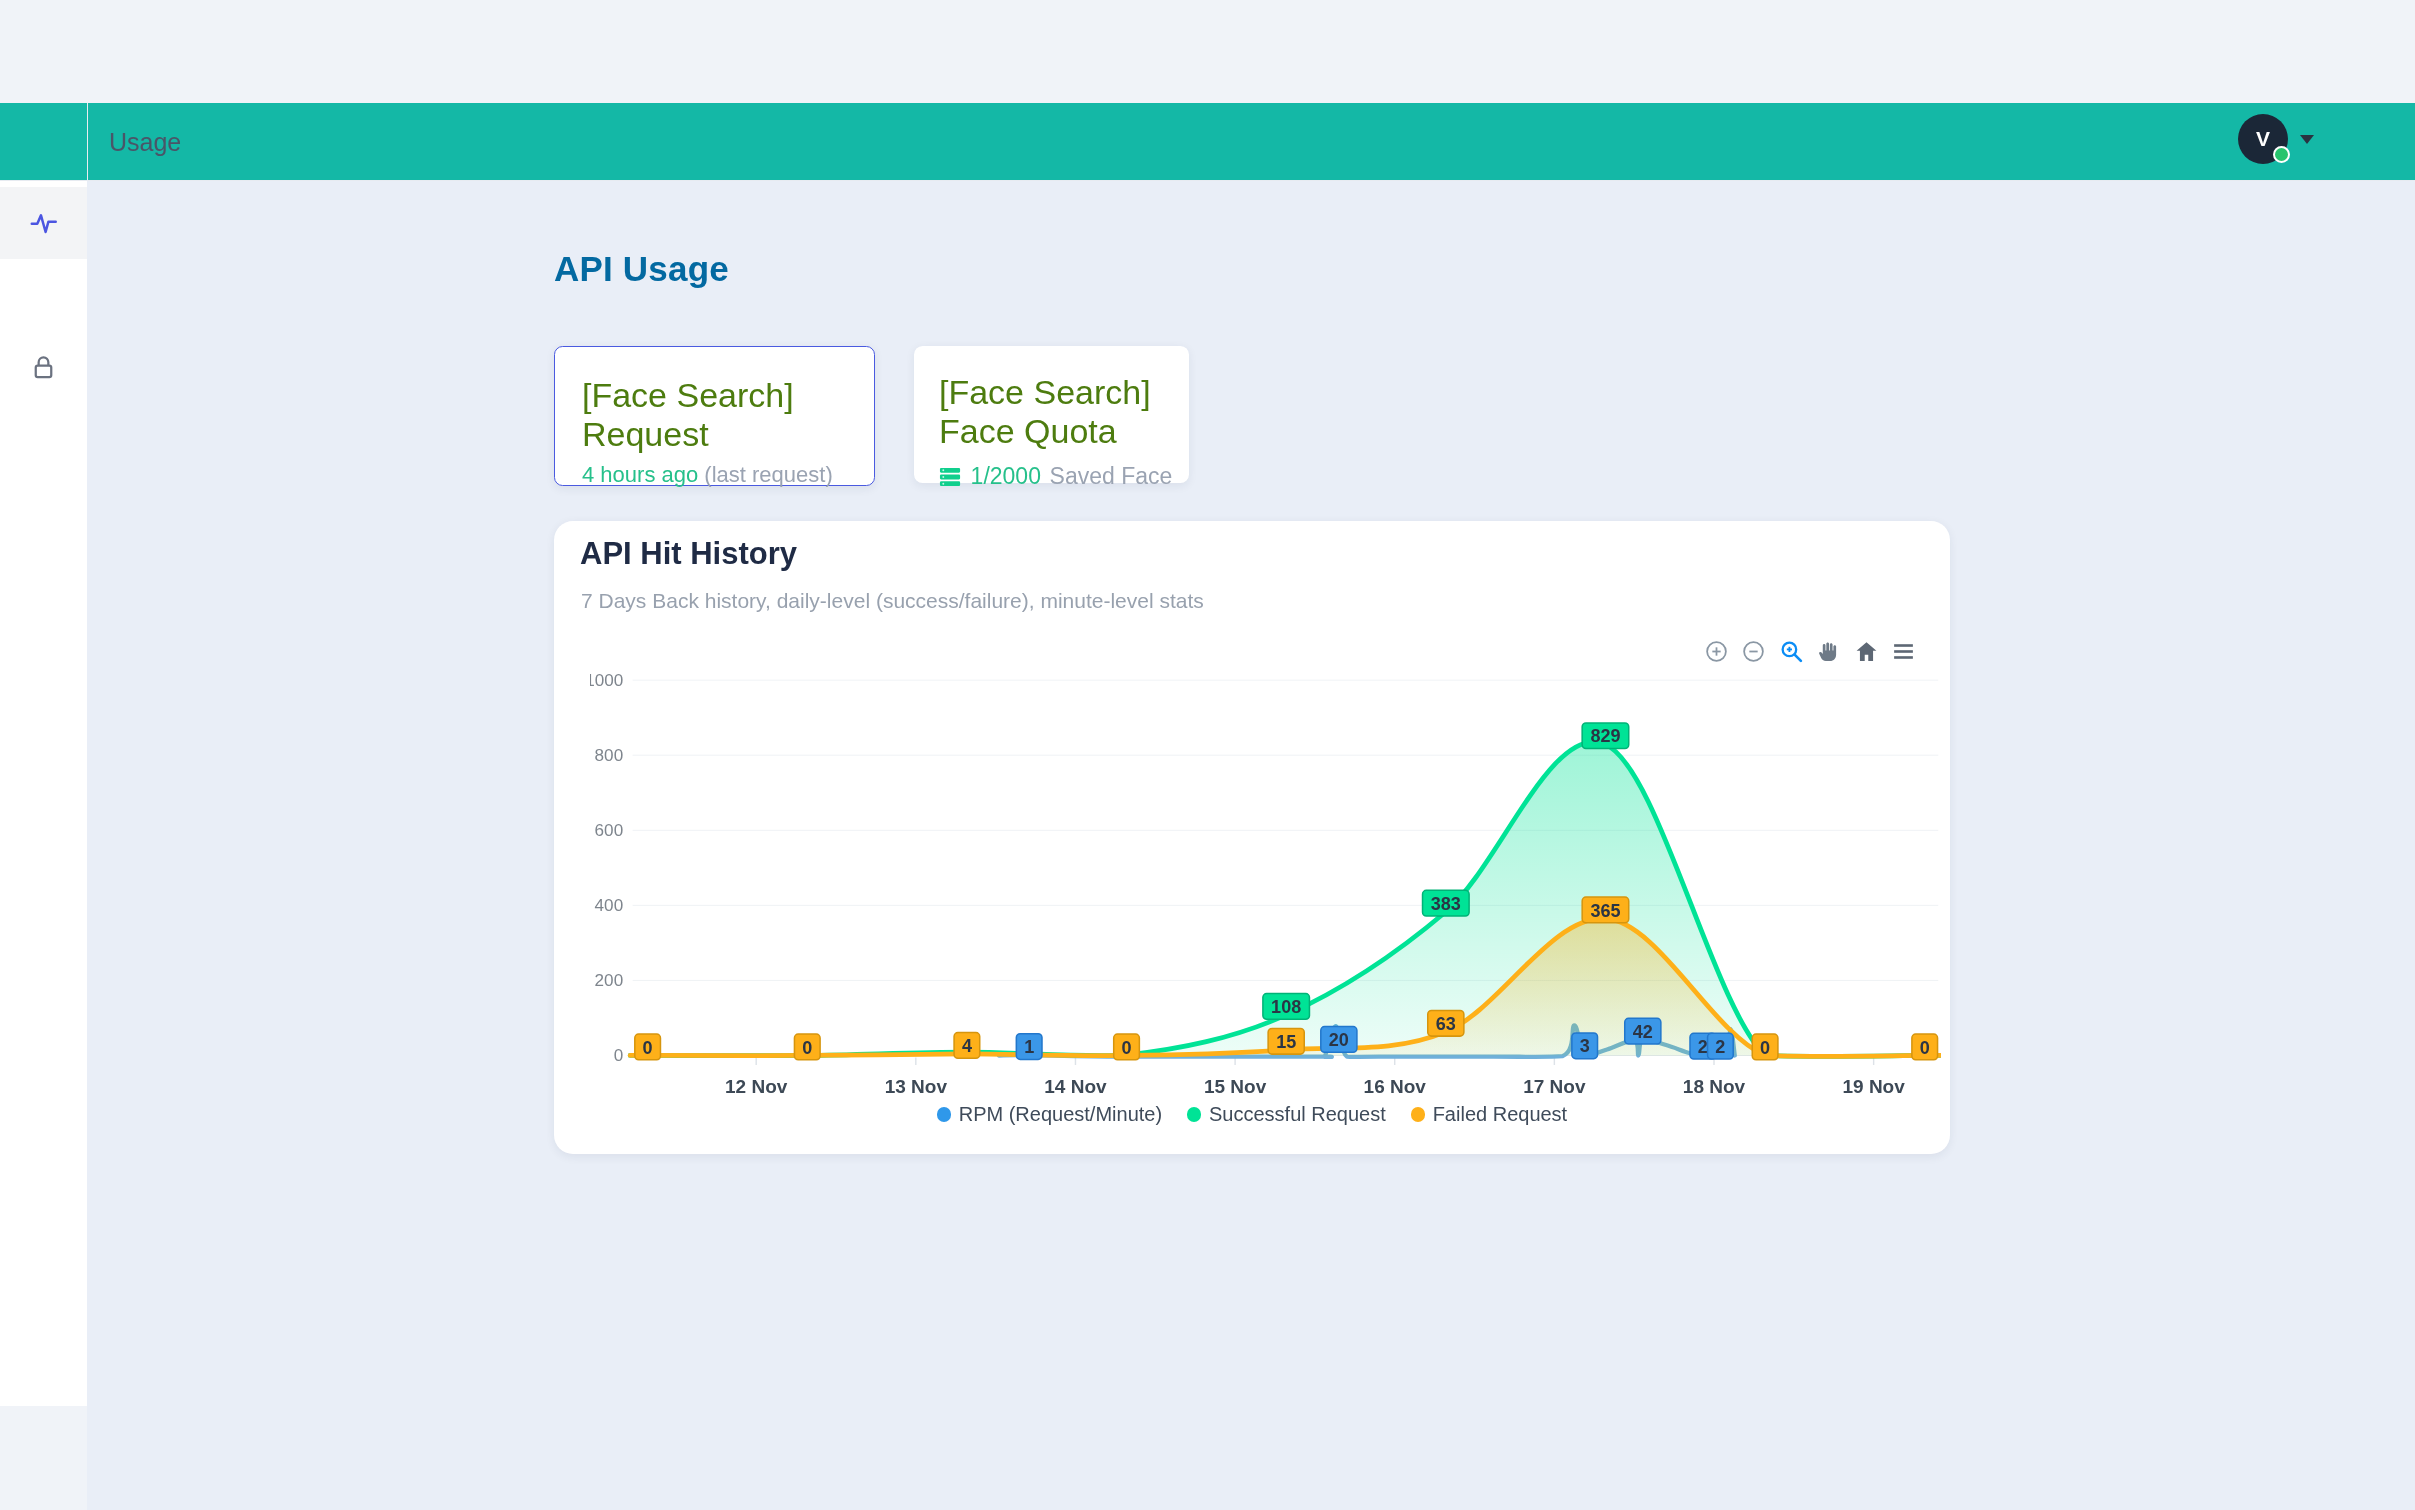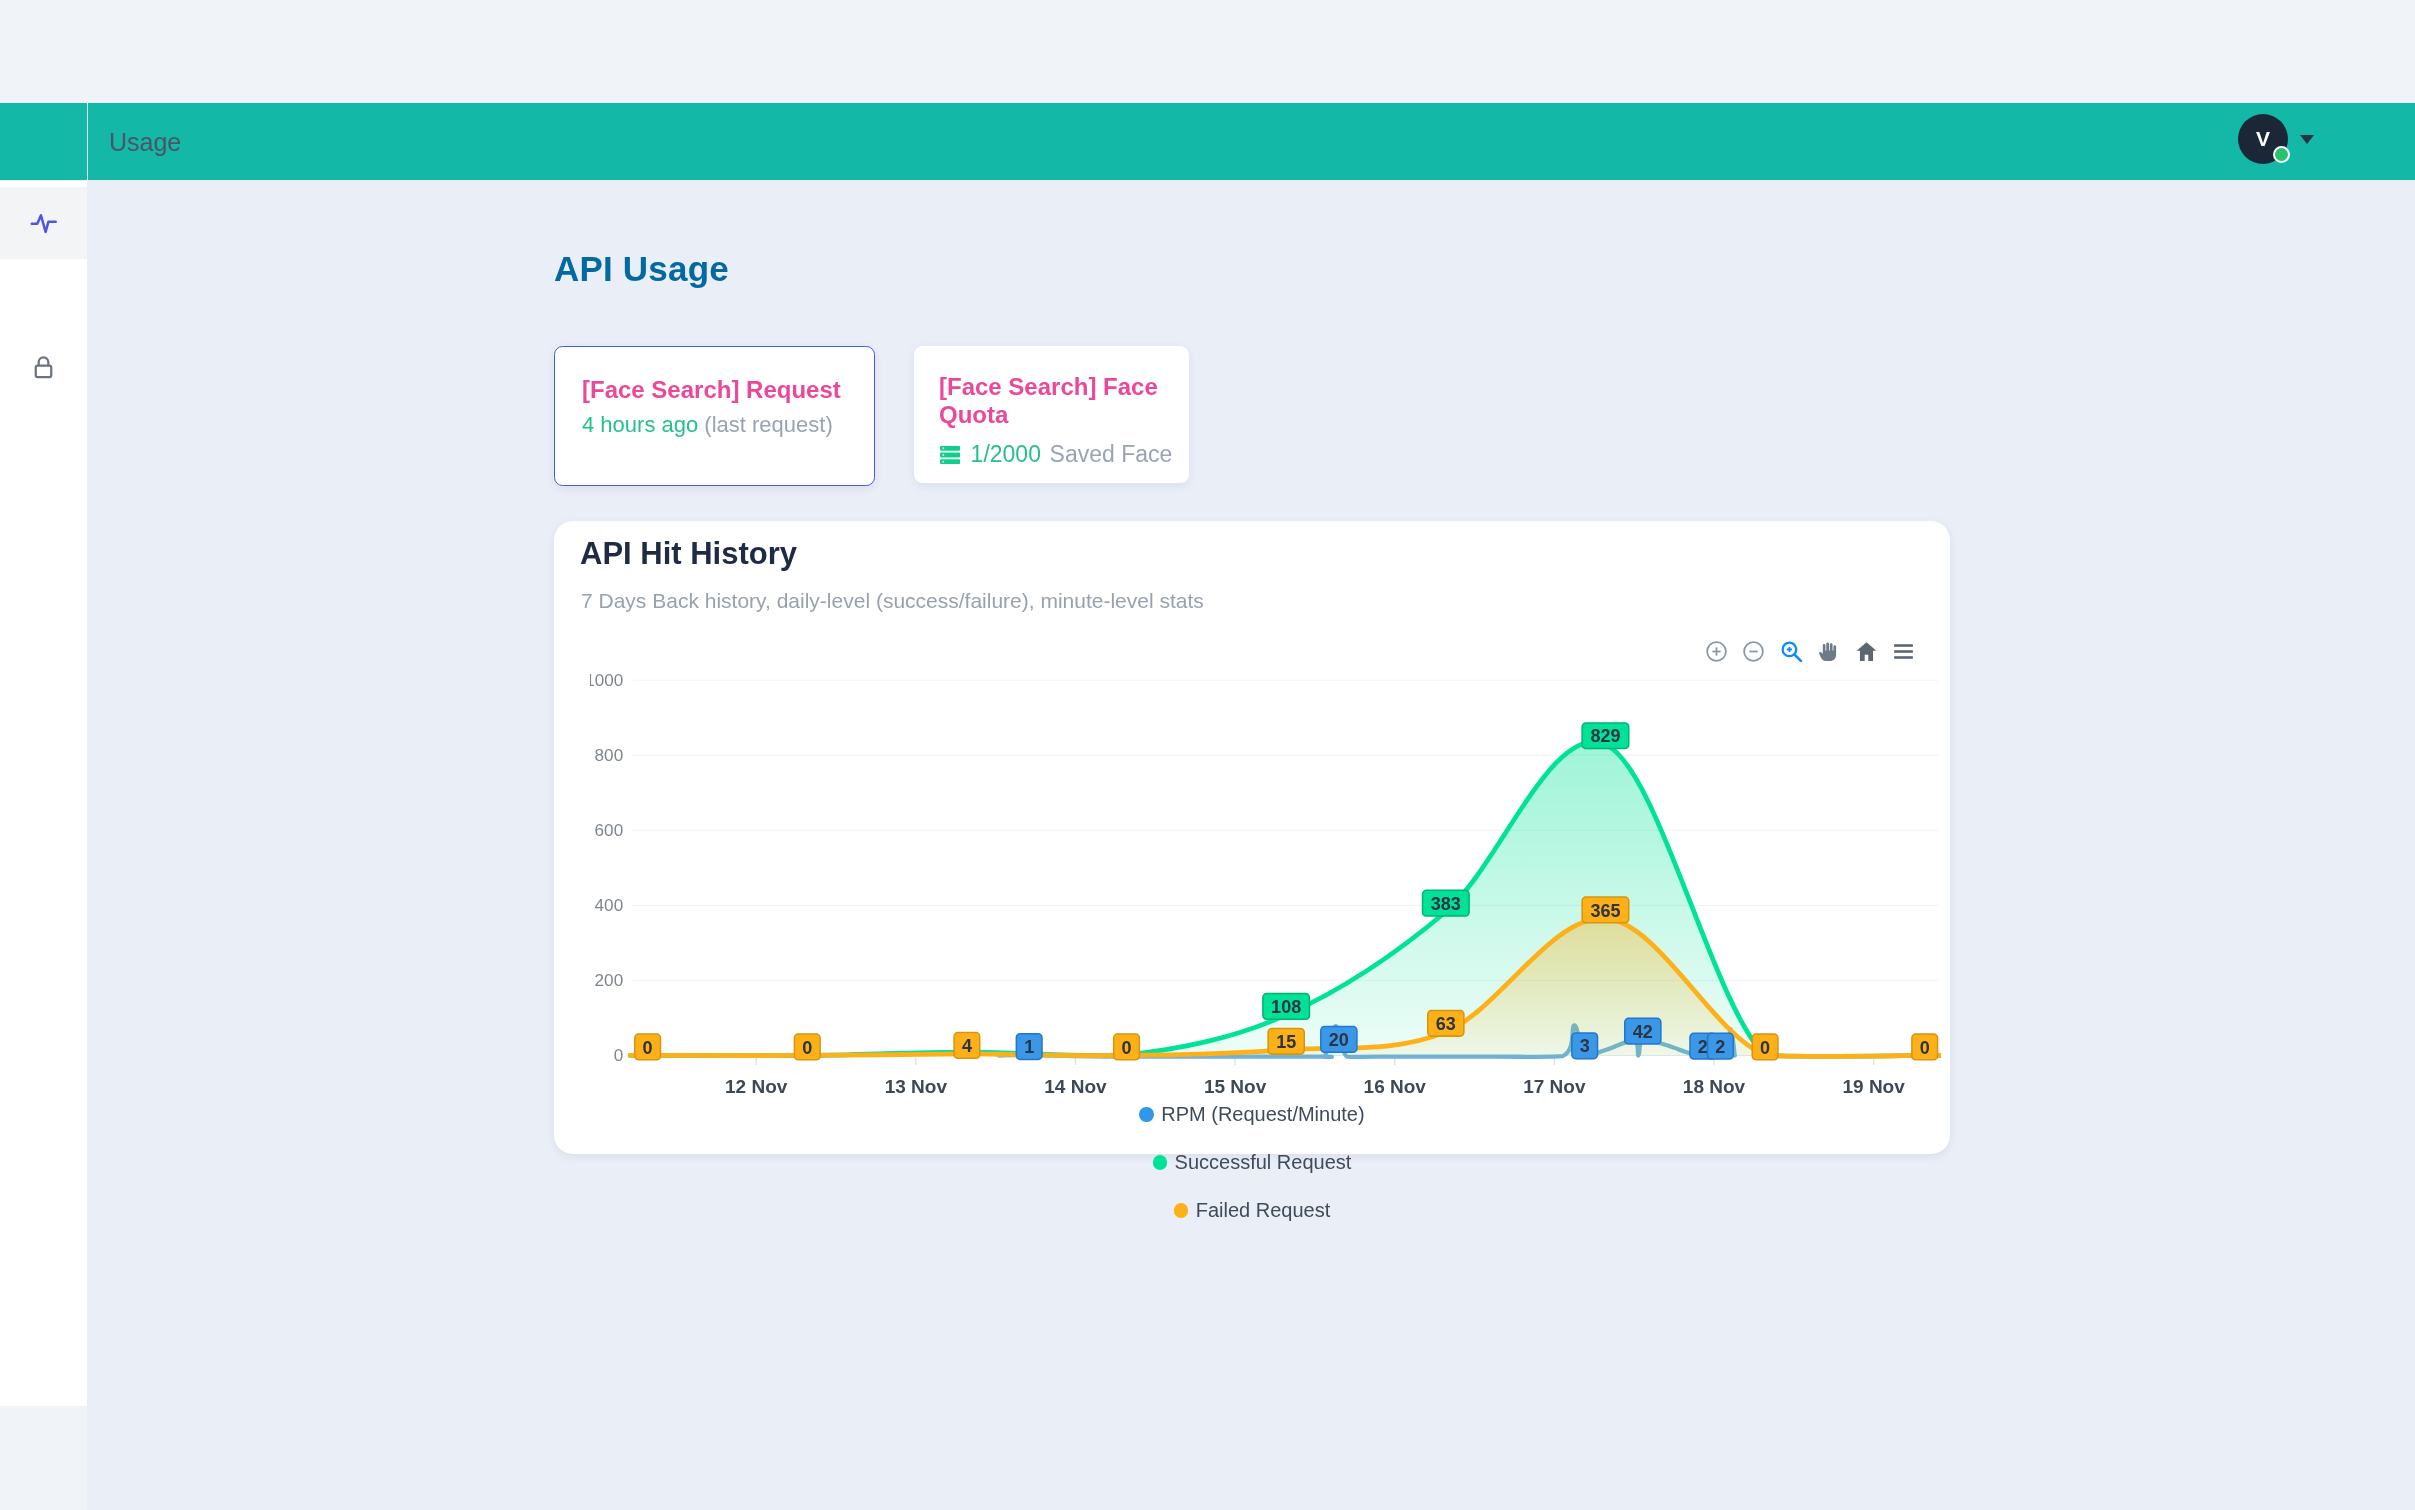--- a/index.html
+++ b/index.html
@@ -27,34 +27,34 @@
   .side-item.two{top:150px;}
 
   
   .content{position:absolute;left:87px;top:181px;width:2329px;height:1330px;background:#e9eef7;}
   .page-heading{position:absolute;left:467px;top:68px;font-size:35px;font-weight:700;color:#0369a1;letter-spacing:0.2px;}
 
   .card{position:absolute;background:#ffffff;border-radius:8.6px;box-shadow:0 2.9px 9.5px rgba(34,48,73,.07);box-sizing:border-box;cursor:pointer;}
   .card.selected{border:1.9px solid #4a5ae0;}
   .card1{left:467px;top:165px;width:321px;height:140px;padding:28.5px 0 0 27px;}
   .card2{left:827px;top:165px;width:275px;height:137px;padding:27px 0 0 25px;}
-  .card-title{font-size:24px;font-weight:700;color:#ec4899;}
+  .card-title{font-size:34px;font-weight:400;color:#4d7c0f;}
   .card-sub{margin-top:8px;font-size:22px;}
   .txt-green{color:#26c08b;}
   .txt-gray{color:#9aa3b2;}
   .quota-row{display:flex;align-items:center;gap:8.6px;margin-top:12.4px;font-size:23px;}
 
   
   .chart-card{position:absolute;left:467px;top:340px;width:1396px;height:633px;background:#ffffff;border-radius:19px;box-shadow:0 2.9px 9.5px rgba(34,48,73,.07);}
   .chart-title{position:absolute;left:26px;top:15px;font-size:31px;font-weight:700;color:#1f2b45;}
   .chart-subtitle{position:absolute;left:27px;top:68px;font-size:21px;color:#98a1ae;}
   .chart-toolbar{position:absolute;right:34px;top:118px;display:flex;align-items:center;gap:12.4px;}
   .tool-icon{width:25px;height:25px;cursor:pointer;}
   .plot-wrap{position:absolute;left:36px;top:143px;width:1351px;height:439px;}
-  .chart-legend{position:absolute;left:0;top:582px;width:100%;display:flex;justify-content:center;align-items:center;gap:25px;flex-direction:column;}
+  .chart-legend{position:absolute;left:0;top:582px;width:100%;display:flex;justify-content:center;align-items:center;gap:25px;}
   .legend-item{display:flex;align-items:center;gap:7.6px;cursor:pointer;}
   .legend-dot{width:14.3px;height:14.3px;border-radius:50%;display:inline-block;}
   .legend-label{font-size:20px;color:#3f4b5a;}
 </style>
 </head>
 <body>
 
 <div class="canvas">
 
   <div class="topbar">

